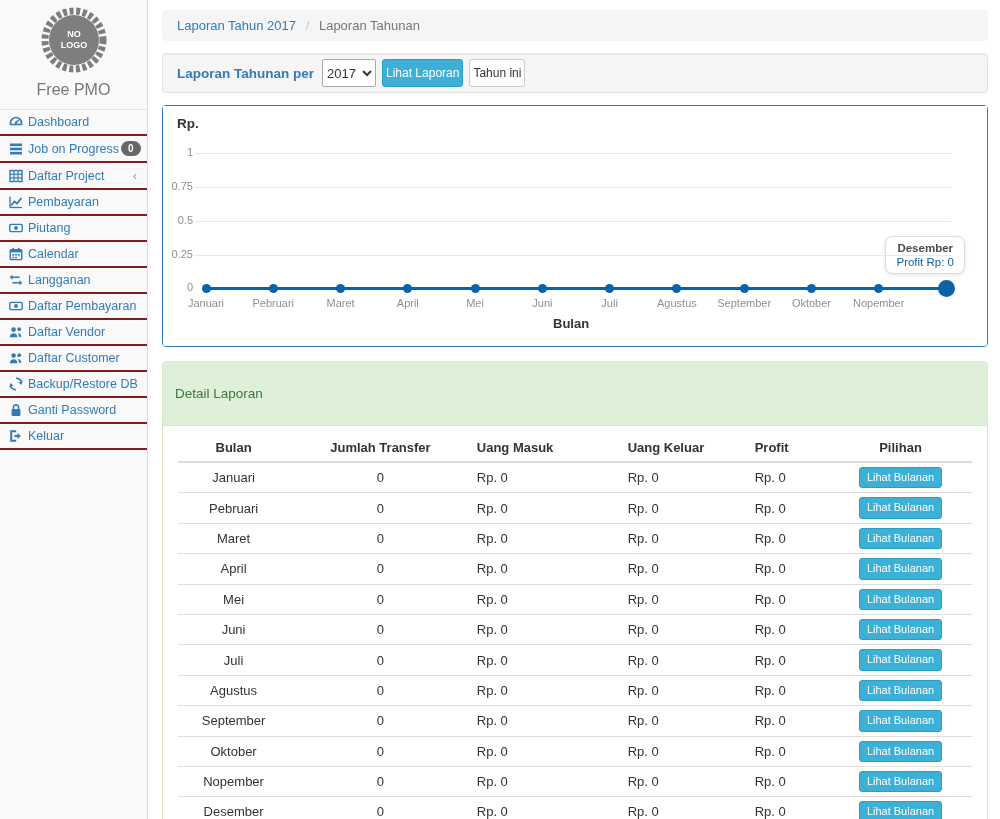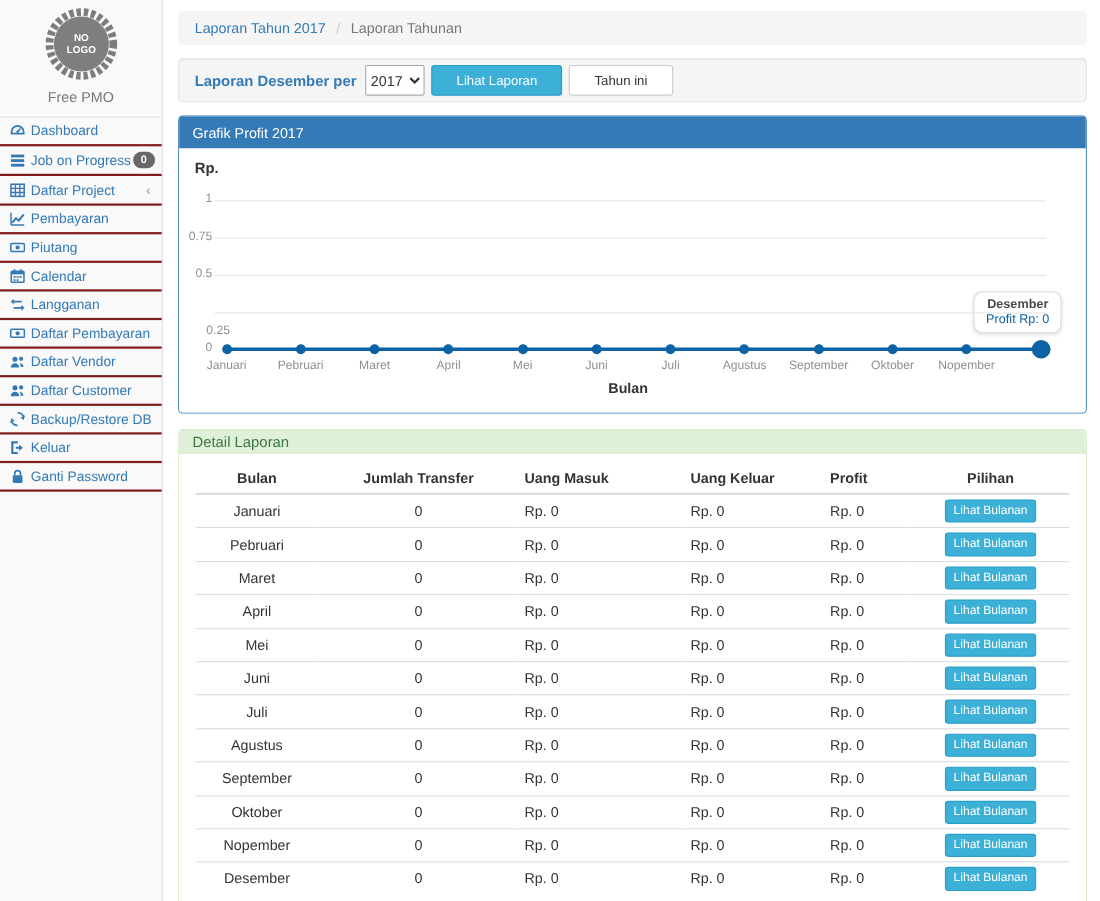--- a/index.html
+++ b/index.html
@@ -5,52 +5,52 @@
   * { margin:0; padding:0; box-sizing:border-box; }
   html,body { width:1000px; }
   body { font-family:"Liberation Sans","DejaVu Sans",sans-serif; font-size:13px; color:#333; background:#fff; }
   a { text-decoration:none; }
 
   .page { display:flex; min-height:775px; background:#fff; }
 
   
   .sidebar { width:148px; flex-shrink:0; background:#f9f9f9; border-right:1px solid #ddd; }
   .logo-box { text-align:center; padding-top:6px; }
-  .brand { color:#777; font-size:13px; margin:4px 0 10px; }
+  .brand { color:#777; font-size:16px; margin:4px 0 10px; }
   .nav { list-style:none; border-top:1px solid #e4e4e4; }
   .nav li { border-bottom:2px solid #7f1d1d; }
   .nav a { display:flex; align-items:center; padding:5px 7px; color:#337ab7; font-size:12.5px; }
   .nav .ic { width:17px; display:inline-flex; justify-content:center; margin-right:4px; flex-shrink:0; }
   .nav .lbl { flex:1; white-space:nowrap; }
   .badge { background:#676767; color:#fff; font-size:10px; font-weight:bold; border-radius:10px; padding:2px 7px; margin-left:2px; }
   .chev { color:#9a9a9a; font-size:13px; margin-right:3px; }
 
   
   .content { flex:1; padding:10px 12px 0 14px; min-width:0; }
 
   .breadcrumb { background:#f5f5f5; border-radius:4px; padding:8px 15px; font-size:13px; color:#777; }
   .breadcrumb a { color:#337ab7; }
   .breadcrumb .sep { color:#ccc; margin:0 6px; }
 
   .well { margin-top:12px; background:#f5f5f5; border:1px solid #e3e3e3; border-radius:4px;
           box-shadow:inset 0 1px 1px rgba(0,0,0,.05); padding:5px 14px; height:40px;
           display:flex; align-items:center; gap:6px; }
   .well .flabel { color:#337ab7; font-weight:bold; font-size:13.5px; margin-right:2px; }
   .year-select { height:28px; width:54px; font-size:13px; border:1px solid #a9a9a9; border-radius:2px; background:#fff; color:#333; }
-  .btn { display:inline-block; border-radius:3px; font-size:12px; padding:5px 22px; cursor:pointer; border:1px solid transparent; line-height:1.4; }
+  .btn { display:inline-block; border-radius:3px; font-size:12px; padding:5px 3px; cursor:pointer; border:1px solid transparent; line-height:1.4; }
   .btn-info { background:#3cb0d6; border-color:#2a9fc6; color:#fff; }
   .btn-default { background:#fff; border-color:#ccc; color:#333; }
   .btn-xs { font-size:11px; padding:2px 7px; }
 
   .panel { border-radius:4px; margin-top:12px; }
   .panel-primary { border:1px solid #337ab7; }
   .panel-primary > .panel-heading { background:#337ab7; color:#fff; padding:7px 12px; font-size:13px;
                                     border-top-left-radius:3px; border-top-right-radius:3px; }
   .panel-success { border:1px solid #d6e9c6; margin-top:14px; margin-bottom:6px; }
-  .panel-success > .panel-heading { background:#dff0d8; color:#3c763d; padding:3px 12px; font-size:13.5px;
+  .panel-success > .panel-heading { background:#dff0d8; color:#3c763d; padding:24px 12px; font-size:13.5px;
                                     border-bottom:1px solid #d6e9c6; border-top-left-radius:3px; border-top-right-radius:3px; }
   .panel-body { background:#fff; border-bottom-left-radius:3px; border-bottom-right-radius:3px; }
 
   
   .chart-body { position:relative; height:240px; }
   .rp-label { position:absolute; left:14px; top:10px; font-weight:bold; font-size:13.5px; color:#333; }
   .gridline { position:absolute; height:1px; background:#e8e8e8; left:32px; right:36px; }
   .ytick { position:absolute; width:28px; text-align:right; font-size:11px; color:#8f8f8f; left:2px; }
   .series-line { position:absolute; height:3px; background:#0b62a4; border-radius:2px; }
   .dot { position:absolute; width:9px; height:9px; border-radius:50%; background:#0b62a4; }
@@ -224,73 +224,72 @@
                 <path d="M7 12a5 5 0 0 1-4.6-3h2.2l-3-3L.1 10.5l1-.4A6.4 6.4 0 0 0 7 13.4z"></path>
               </svg>
             </span>
             <span class="lbl">Backup/Restore DB</span>
           </a>
         </li>
         <li>
           <a href="#">
             <span class="ic">
               <svg width="14" height="14" viewBox="0 0 14 14" fill="currentColor" stroke="none">
+                <rect x="2.6" y="6" width="8.8" height="7" rx="1"></rect>
+                <path d="M4.4 6V4.4a2.6 2.6 0 0 1 5.2 0V6" fill="none" stroke="currentColor" stroke-width="1.5"></path>
+              </svg>
+            </span>
+            <span class="lbl">Ganti Password</span>
+          </a>
+        </li>
+        <li>
+          <a href="#">
+            <span class="ic">
+              <svg width="14" height="14" viewBox="0 0 14 14" fill="currentColor" stroke="none">
                 <path d="M1.2 1.2h6v2H3.2v7.6h4v2h-6z"></path>
                 <path d="M8.4 4l3.4 3-3.4 3V7.9H5.4V6.1h3z"></path>
               </svg>
             </span>
             <span class="lbl">Keluar</span>
-          </a>
-        </li>
-        <li>
-          <a href="#">
-            <span class="ic">
-              <svg width="14" height="14" viewBox="0 0 14 14" fill="currentColor" stroke="none">
-                <rect x="2.6" y="6" width="8.8" height="7" rx="1"></rect>
-                <path d="M4.4 6V4.4a2.6 2.6 0 0 1 5.2 0V6" fill="none" stroke="currentColor" stroke-width="1.5"></path>
-              </svg>
-            </span>
-            <span class="lbl">Ganti Password</span>
           </a>
         </li>
       </ul>
   </aside>
 
   <main class="content">
 
     <div class="breadcrumb">
       <a href="#">Laporan Tahun 2017</a>
       <span class="sep">/</span>
       <span>Laporan Tahunan</span>
     </div>
 
     <div class="well">
-      <span class="flabel">Laporan Desember per</span>
+      <span class="flabel">Laporan Tahunan per</span>
       <select class="year-select" id="year-select"><option>2017</option></select>
       <button class="btn btn-info">Lihat Laporan</button>
       <button class="btn btn-default">Tahun ini</button>
     </div>
 
     <div class="panel panel-primary">
-      <div class="panel-heading">Grafik Profit 2017</div>
       <div class="panel-body chart-body" id="chart">
         <div class="rp-label">Rp.</div>
         <div class="tooltip" style="top:130px; right:22px;">
           <div class="t1">Desember</div>
           <div class="t2">Profit Rp: 0</div>
         </div>
         <div class="xlabel" style="left:390px; top:210px;">Bulan</div>
       <div class="gridline" style="top: 47px;"></div>
           <div class="ytick" style="top: 40px;">1</div>
           <div class="gridline" style="top: 81px;"></div>
           <div class="ytick" style="top: 74px;">0.75</div>
           <div class="gridline" style="top: 115px;"></div>
           <div class="ytick" style="top: 108px;">0.5</div>
           <div class="gridline" style="top: 149px;"></div>
-          <div class="ytick" style="top: 160px; margin-left: 16px;">0.25</div>
+          <div class="ytick" style="top: 142px;">0.25</div>
           <div class="ytick" style="top: 175px;">0</div>
           <div class="series-line" style="left: 43px; width: 740px; top: 180.5px;"></div>
           <div class="dot" style="left: 38.5px; top: 177.5px;"></div>
           <div class="xtick" style="left: 8px; top: 191px;">Januari</div>
           <div class="dot" style="left: 105.773px; top: 177.5px;"></div>
           <div class="xtick" style="left: 75.2727px; top: 191px;">Pebruari</div>
           <div class="dot" style="left: 173.045px; top: 177.5px;"></div>
           <div class="xtick" style="left: 142.545px; top: 191px;">Maret</div>
           <div class="dot" style="left: 240.318px; top: 177.5px;"></div>
           <div class="xtick" style="left: 209.818px; top: 191px;">April</div>

